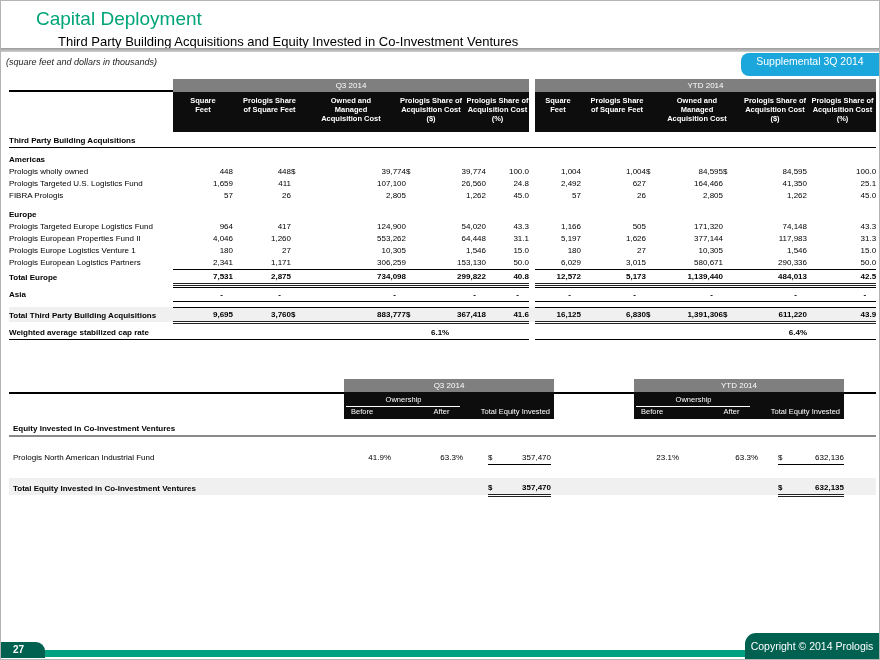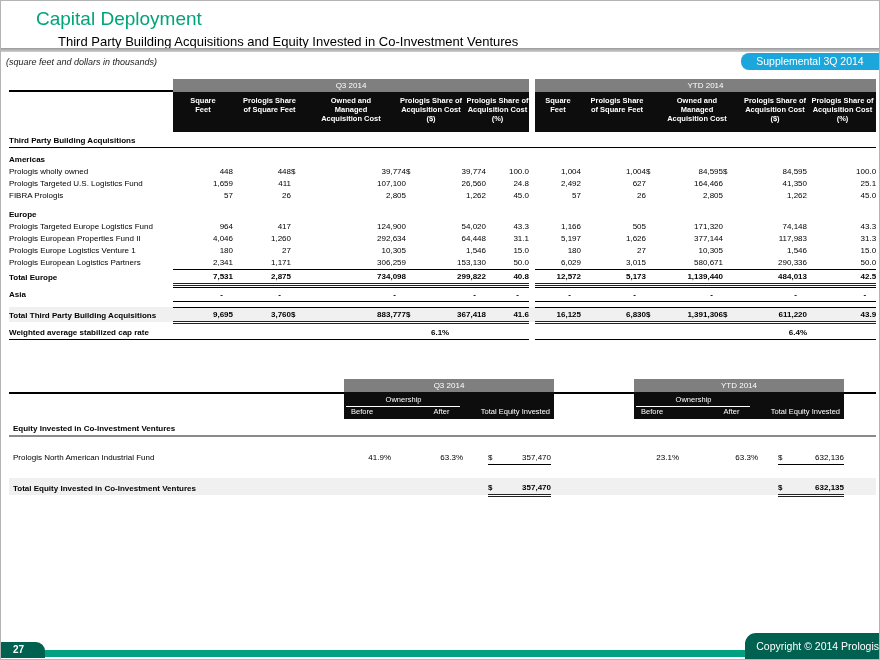--- a/index.html
+++ b/index.html
@@ -5,21 +5,21 @@
   html,body{margin:0;padding:0;background:#e8e8e8;}
   .page{position:relative;width:880px;height:660px;background:#fff;margin:0 auto;
         font-family:"Liberation Sans", sans-serif;color:#000;border:1px solid #b4b4b4;
         box-sizing:border-box;overflow:hidden;}
   
   .title{position:absolute;left:35px;top:7px;font-size:19px;color:var(--title-green,#00a478);}
   .subtitle{position:absolute;left:57px;top:33px;font-size:13px;color:#000;}
   .header-rule{position:absolute;left:0;top:47px;width:880px;height:4px;
                background:linear-gradient(#9a9a9a,#d0d0d0);}
   .units-note{position:absolute;left:5px;top:56px;font-size:9px;font-style:italic;color:#222;}
-  .supp-badge{position:absolute;right:0;top:52px;width:138px;height:17px;
+  .supp-badge{position:absolute;right:0;top:52px;width:138px;height:23px;
               background:var(--badge-cyan,#1ca7dc);color:#fff;font-size:10.5px;line-height:17px;
               text-align:center;border-radius:8px 0 0 8px;}
   
   .grp-bar{position:absolute;height:13px;background:var(--group-bar-gray,#7f7f7f);color:#fff;
            font-size:8px;font-weight:normal;text-align:center;line-height:13px;}
   .q3-bar{left:172px;top:78px;width:356px;}
   .ytd-bar{left:534px;top:78px;width:341px;}
   .col-head-box{position:absolute;top:91px;height:40px;background:var(--header-bar-black,#0d0d0d);
                 display:flex;}
   .q3-box{left:172px;width:356px;}
@@ -80,21 +80,21 @@
   .eq .lbl{padding-left:4px;}
   
   .footer-bar{position:absolute;left:0;top:649px;width:880px;height:7px;
               background:var(--footer-bar,#00a183);}
   .page-num-badge{position:absolute;left:0;top:641px;width:44px;height:16px;
                   background:var(--footer-badge,#006150);color:#fff;font-size:10px;font-weight:bold;
                   line-height:16px;padding-left:12px;box-sizing:border-box;
                   border-radius:0 9px 0 0;}
   .copyright-badge{position:absolute;right:0;top:632px;width:134px;height:26px;
                    background:var(--footer-badge,#006150);color:#fff;font-size:10.5px;
-                   line-height:26px;text-align:right;border-radius:11px 0 0 0;}
+                   line-height:26px;text-align:center;border-radius:11px 0 0 0;}
 </style>
 </head>
 <body>
 
 <div class="page">
 
   <div class="title">Capital Deployment</div>
   <div class="subtitle">Third Party Building Acquisitions and Equity Invested in Co-Investment Ventures</div>
   <div class="header-rule"></div>
   <div class="units-note">(square feet and dollars in thousands)</div>
@@ -224,21 +224,21 @@
           <td class="num">171,320</td>
           <td class="dol"></td>
           <td class="num">74,148</td>
           <td class="num">43.3</td>
         </tr>
         <tr class="r-data">
           <td class="lbl ind">Prologis European Properties Fund II</td>
           <td class="num">4,046</td>
           <td class="num">1,260</td>
           <td class="dol"></td>
-          <td class="num">292,634</td>
+          <td class="num">553,262</td>
           <td class="dol"></td>
           <td class="num">64,448</td>
           <td class="num">31.1</td>
           <td class="gap"></td>
           <td class="num">5,197</td>
           <td class="num">1,626</td>
           <td class="dol"></td>
           <td class="num">377,144</td>
           <td class="dol"></td>
           <td class="num">117,983</td>

